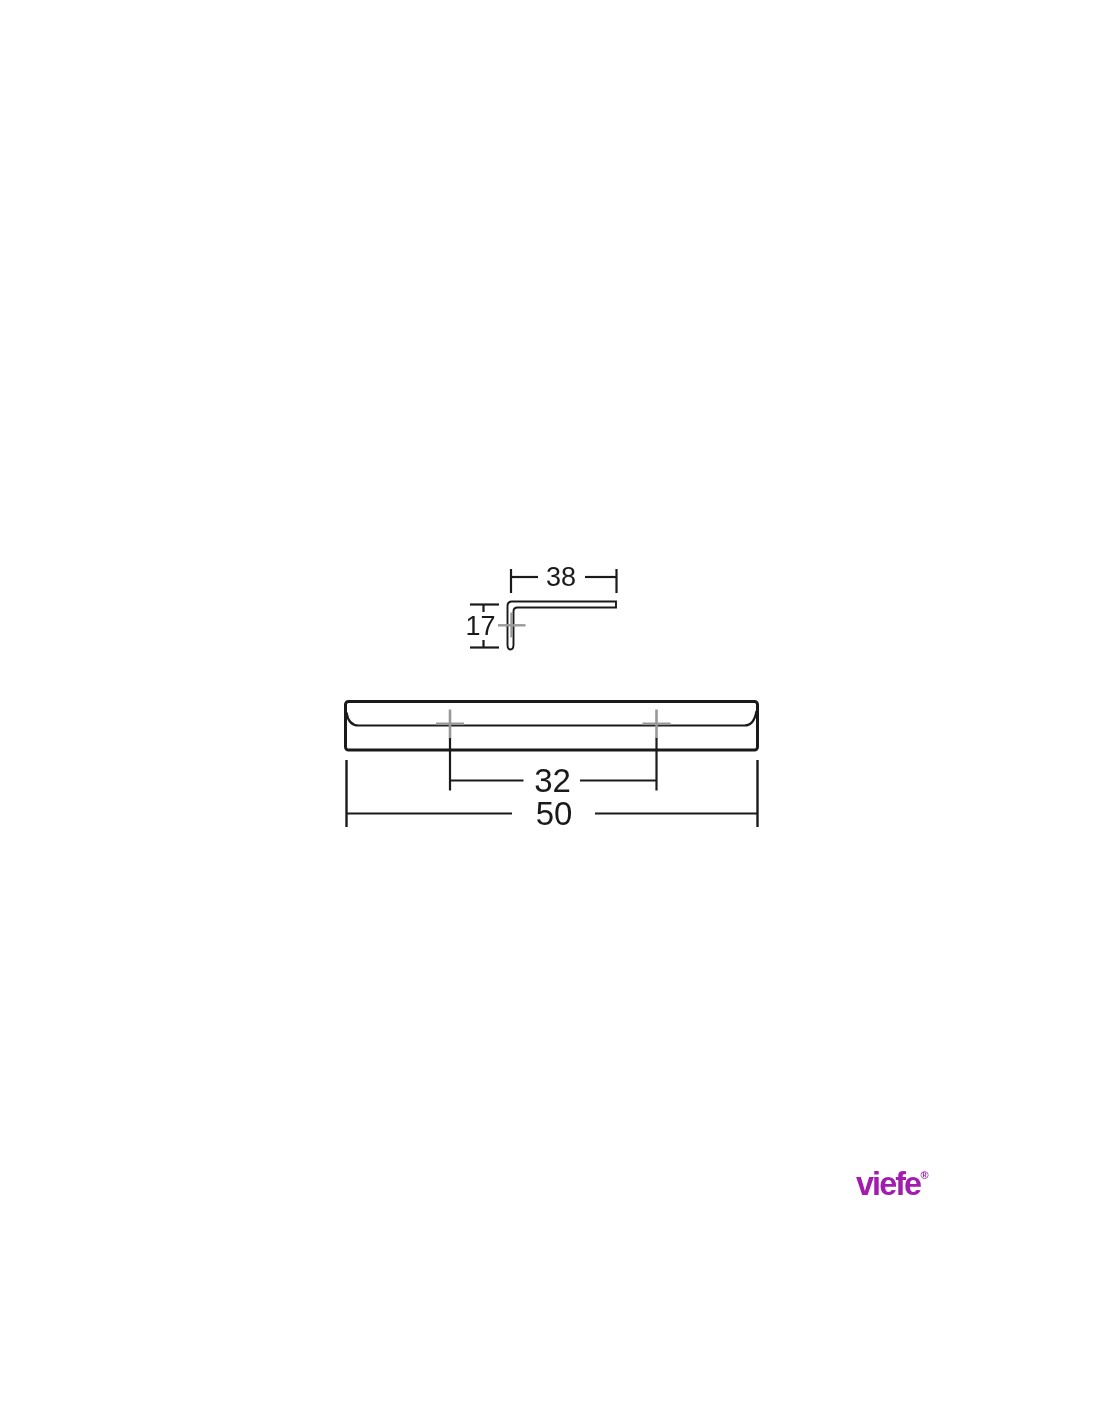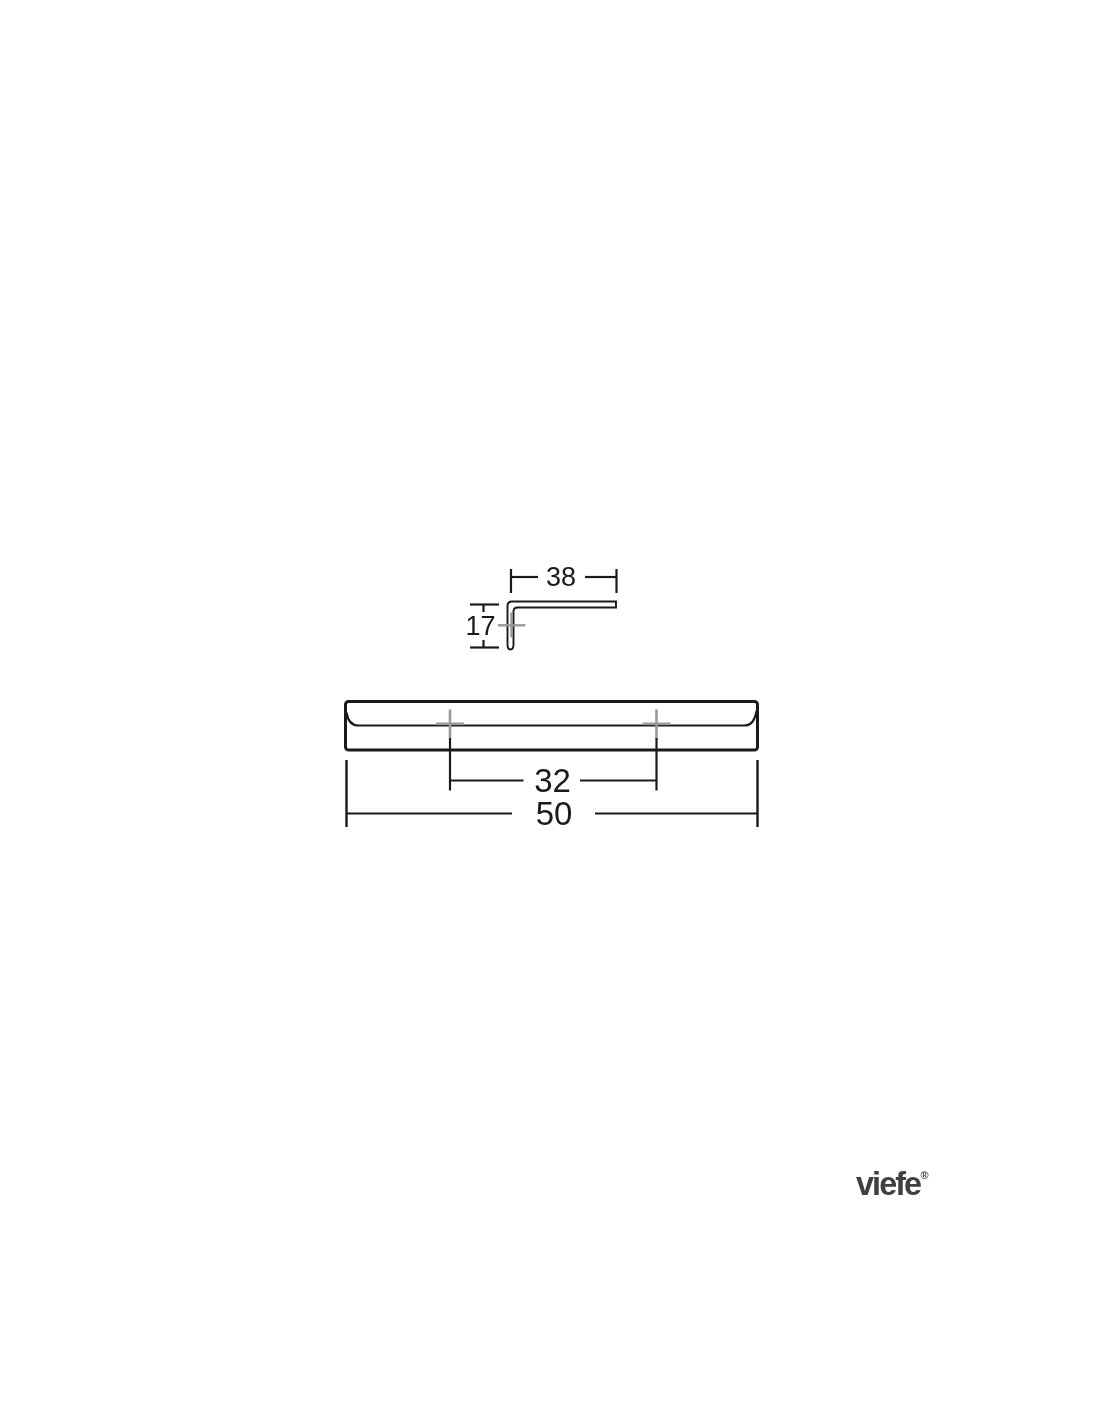--- a/index.html
+++ b/index.html
@@ -33,21 +33,21 @@
     fill: none;
   }
   .gray-line {
     stroke: #999999;
     fill: none;
   }
   #brand-logo {
     position: absolute;
     left: 856px;
     top: 1164px;
-    color: #404040;
+    color: #a21caf;
     white-space: nowrap;
   }
   #brand-logo .wordmark {
     font-family: "Liberation Sans", sans-serif;
     font-weight: bold;
     font-size: 34px;
     letter-spacing: -2px;
     display: inline-block;
     transform: scaleX(0.95);
     transform-origin: left center;

